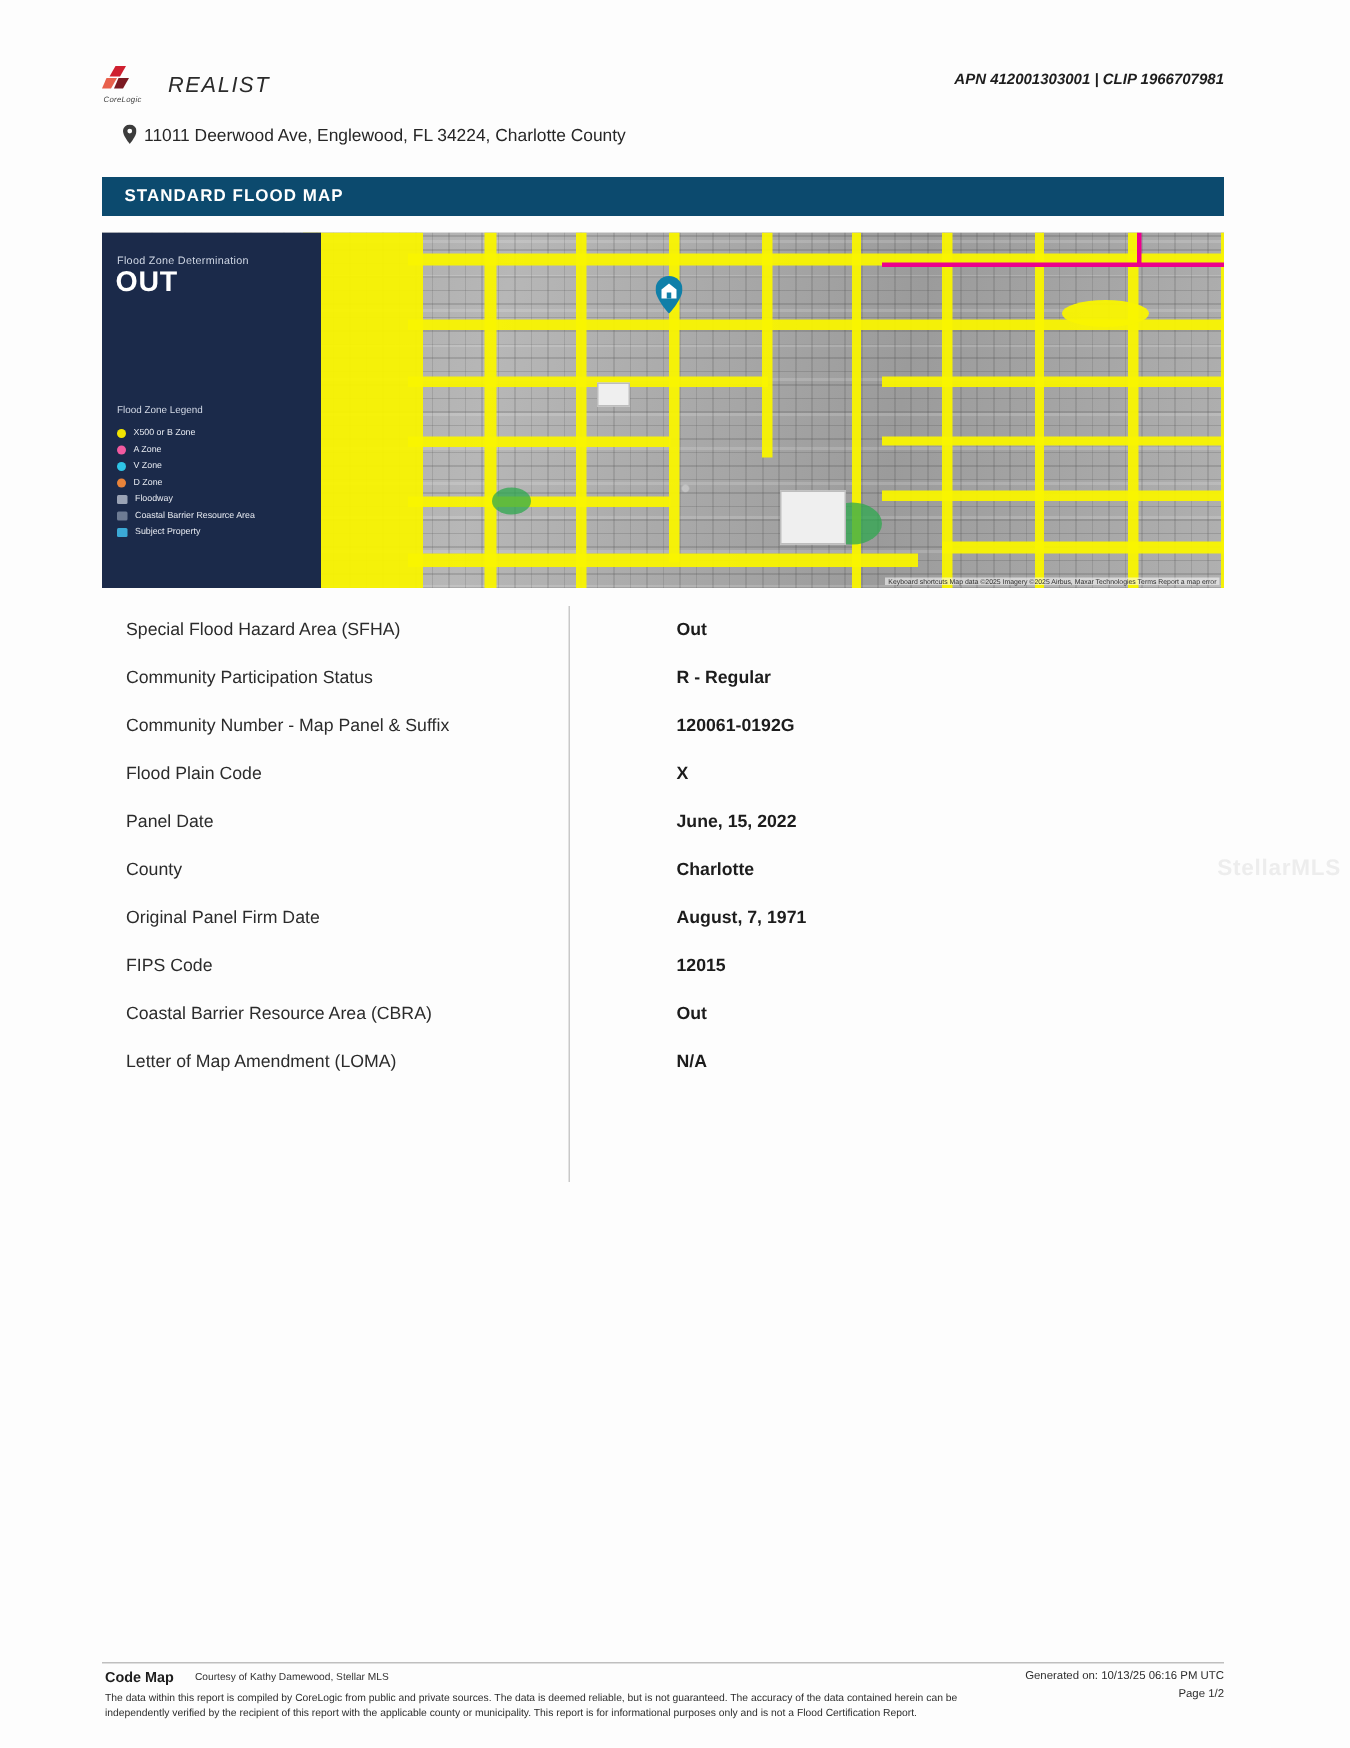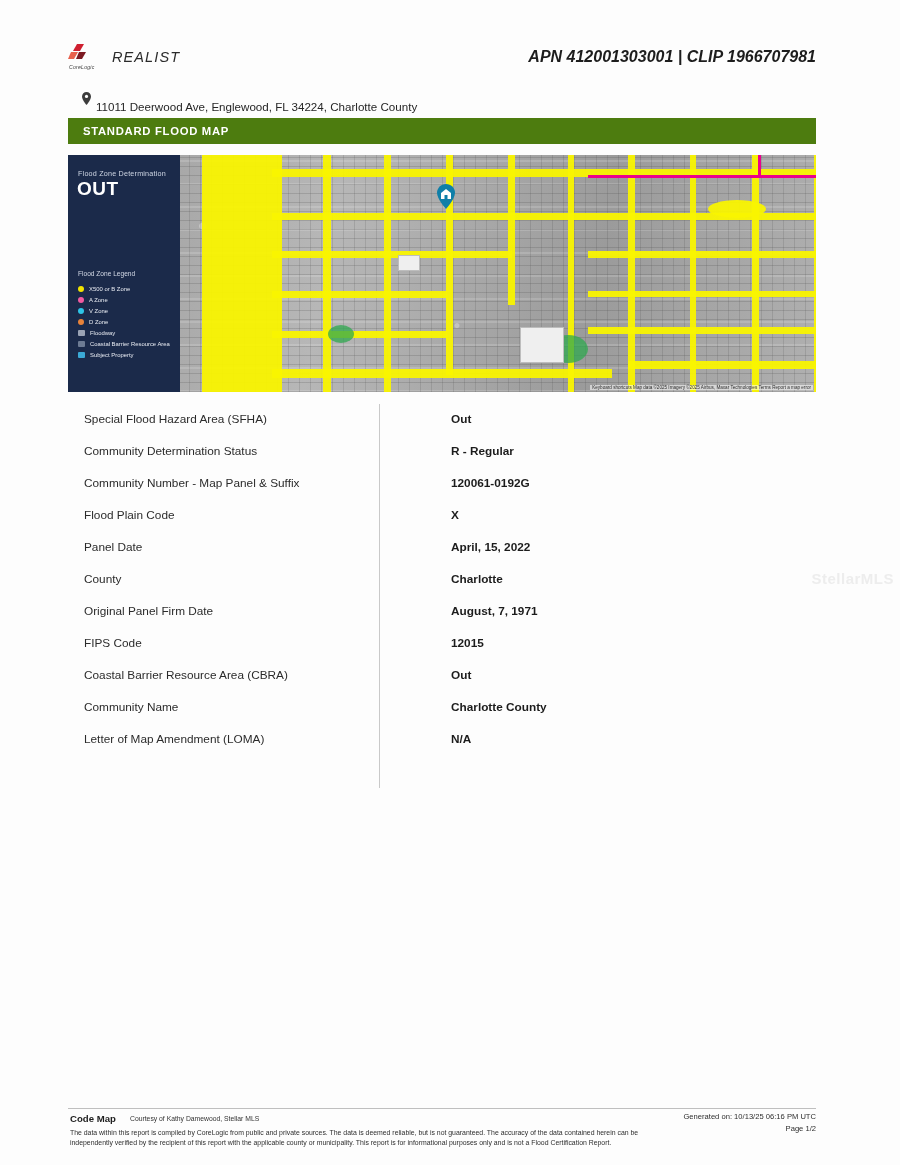--- a/index.html
+++ b/index.html
@@ -58,21 +58,21 @@
     font-size: 14.5px;
     letter-spacing: 1.1px;
     color: #2b2b2b;
     font-family: "Liberation Sans", sans-serif;
     font-weight: 400;
   }
   .apn-line {
     position: absolute;
     right: 0;
     top: 6px;
-    font-size: 16px;
+    font-size: 10px;
     font-weight: bold;
     color: #1d1d1d;
     white-space: nowrap;
   }
 
   .addr-row {
     position: absolute;
     left: 82px;
     top: 84px;
     display: flex;
@@ -81,31 +81,30 @@
   }
   .pin-icon {
     width: 9px;
     height: 13px;
     position: relative;
     top: -1px;
   }
   .addr-text {
     font-size: 11.6px;
     color: #262626;
-    margin-top: 16px;
   }
 
   
   .section-bar {
     position: absolute;
     left: 68px;
     top: 118px;
     width: 748px;
     height: 26px;
-    background: #4d7c0f;
+    background: #0c4a6e;
   }
   .section-bar .title {
     position: absolute;
     left: 15px;
     top: 7px;
     font-size: 11.3px;
     font-weight: bold;
     letter-spacing: .7px;
     color: #ffffff;
   }
@@ -157,21 +156,21 @@
   .white-bldg {
     position: absolute;
     background: #efefef;
     border: 1px solid #bdbdbd;
   }
 
   .map-panel {
     position: absolute;
     left: 0;
     top: 0;
-    width: 112px;
+    width: 146px;
     height: 237px;
     background: #1b2a4a;
     color: #ffffff;
   }
   .fz-label {
     position: absolute;
     left: 10px;
     top: 14px;
     font-size: 7.2px;
     color: #cfd6e4;
@@ -457,54 +456,50 @@
   </div>
 
   <div class="detail-divider"></div>
   <div class="details">
 
     <div class="detail-row">
       <div class="detail-label">Special Flood Hazard Area (SFHA)</div>
       <div class="detail-value">Out</div>
     </div>
     <div class="detail-row">
-      <div class="detail-label">Community Determination Status</div>
+      <div class="detail-label">Community Participation Status</div>
       <div class="detail-value">R - Regular</div>
     </div>
     <div class="detail-row">
       <div class="detail-label">Community Number - Map Panel &amp; Suffix</div>
       <div class="detail-value">120061-0192G</div>
     </div>
     <div class="detail-row">
       <div class="detail-label">Flood Plain Code</div>
       <div class="detail-value">X</div>
     </div>
     <div class="detail-row">
       <div class="detail-label">Panel Date</div>
-      <div class="detail-value">April, 15, 2022</div>
+      <div class="detail-value">June, 15, 2022</div>
     </div>
     <div class="detail-row">
       <div class="detail-label">County</div>
       <div class="detail-value">Charlotte</div>
     </div>
     <div class="detail-row">
       <div class="detail-label">Original Panel Firm Date</div>
       <div class="detail-value">August, 7, 1971</div>
     </div>
     <div class="detail-row">
       <div class="detail-label">FIPS Code</div>
       <div class="detail-value">12015</div>
     </div>
     <div class="detail-row">
       <div class="detail-label">Coastal Barrier Resource Area (CBRA)</div>
       <div class="detail-value">Out</div>
-    </div>
-    <div class="detail-row">
-      <div class="detail-label">Community Name</div>
-      <div class="detail-value">Charlotte County</div>
     </div>
     <div class="detail-row">
       <div class="detail-label">Letter of Map Amendment (LOMA)</div>
       <div class="detail-value">N/A</div>
     </div>
   </div>
 
   <div class="watermark">StellarMLS</div>
 
   <div class="footer">

